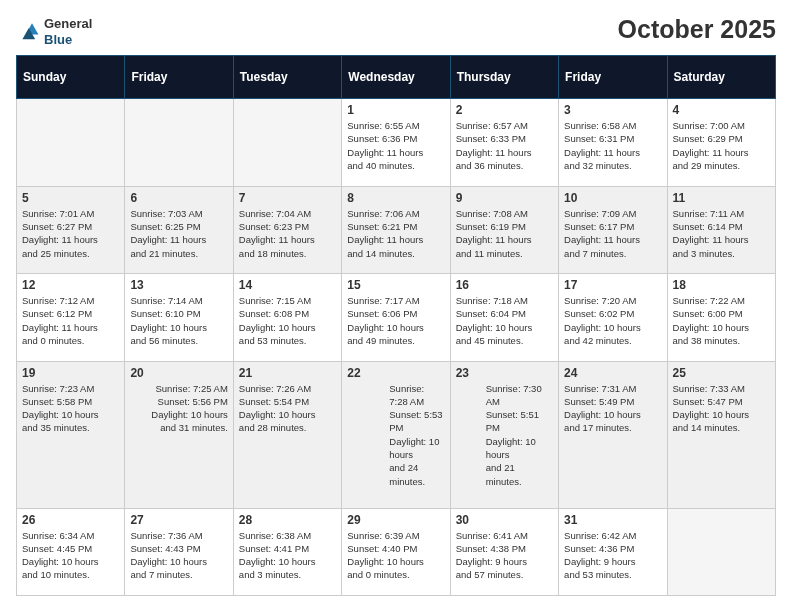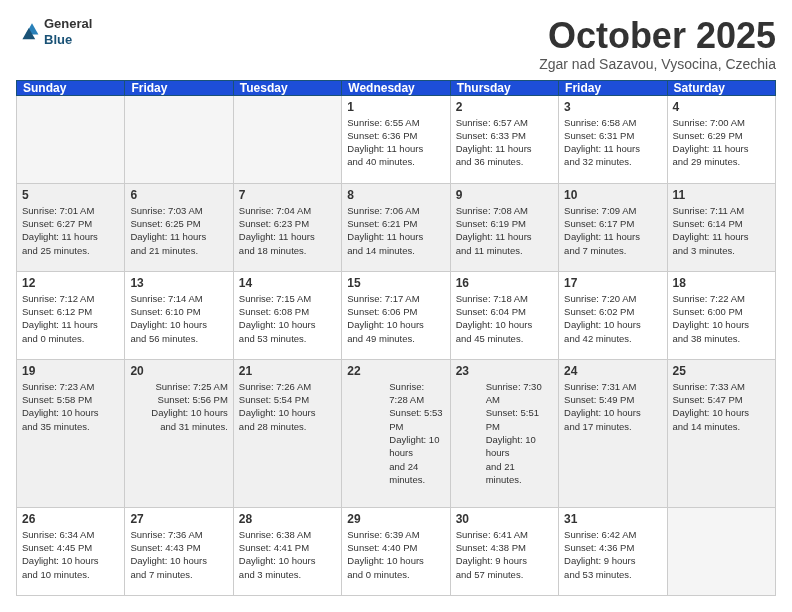--- a/index.html
+++ b/index.html
@@ -36,41 +36,41 @@
     .logo-general { color: #333; }
     .logo-blue { color: #1a5276; }
     .logo-icon {
       width: 24px;
       height: 24px;
     }
     .title-section {
       text-align: right;
     }
     .month-title {
-      font-size: 36px;
+      font-size: 25px;
       font-weight: bold;
       color: #333;
       line-height: 1.1;
     }
     .subtitle {
       font-size: 14px;
       color: #555;
     }
     .calendar {
       flex: 1;
       border: 1px solid #ccc;
       border-collapse: collapse;
       width: 100%;
       table-layout: fixed;
     }
     .calendar th {
-      background: #1d4ed8;
+      background: #0f172a;
       color: white;
       text-align: left;
-      padding: 0 6px;
+      padding: 14px 6px;
       font-size: 12px;
       font-weight: bold;
       border: 1px solid #1a5276;
     }
     .calendar td {
       border: 1px solid #ccc;
       vertical-align: top;
       padding: 4px 5px;
       font-size: 10px;
       color: #333;
@@ -109,21 +109,20 @@
         <polygon points="20,4 28,18 12,18" fill="#2980b9"></polygon>
         <polygon points="16,10 24,24 8,24" fill="#1a5276"></polygon>
       </svg>
       <div class="logo-text">
         <div class="logo-general">General</div>
         <div class="logo-blue">Blue</div>
       </div>
     </div>
     <div class="title-section">
       <div class="month-title">October 2025</div>
-      <div class="subtitle">Zgar nad Sazavou, Vysocina, Czechia</div>
     </div>
   </div>
 
   <table class="calendar">
     <thead>
       <tr>
 
       <th>Sunday</th>
           <th>Friday</th>
           <th>Tuesday</th>

